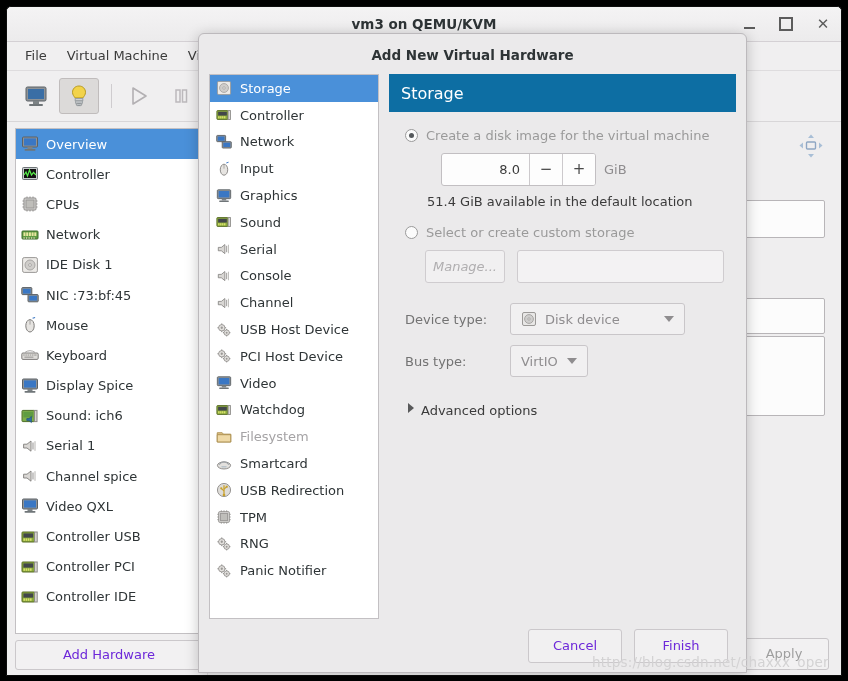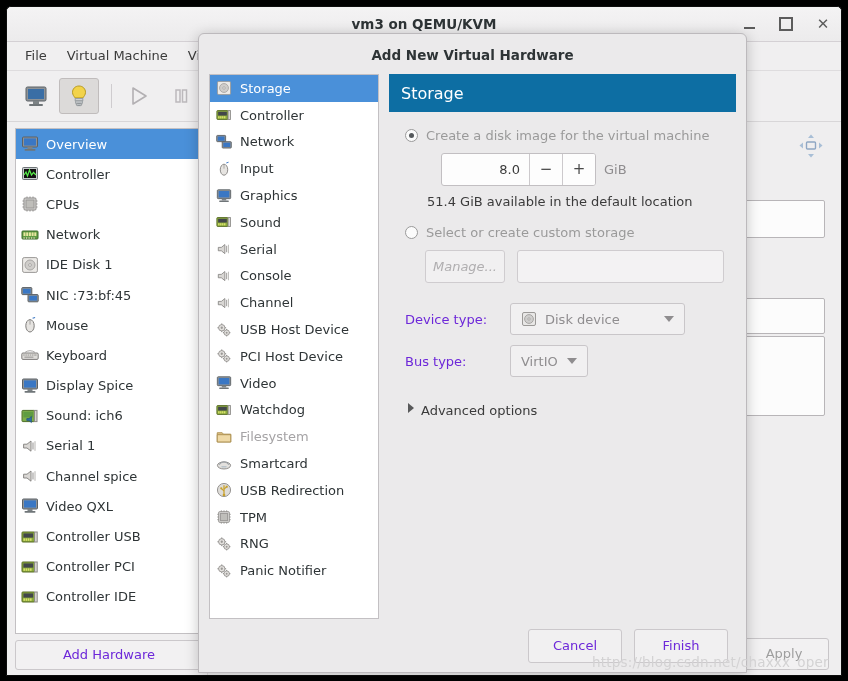--- a/index.html
+++ b/index.html
@@ -113,21 +113,21 @@
   .avail-line { margin:0 0 16px 22px; font-size:13px; color:#3b3b3b; }
 
   .storage-row { display:flex; align-items:center; gap:12px; margin:0 0 20px 20px; }
   .manage-btn {
     width:78px; height:31px; line-height:31px; text-align:center; font-size:13px;
     color:#b0aeb0; background:#f1f0f1; border:1px solid #cfcccf; border-radius:3px;font-style:italic;
   }
   .path-field { flex:1; height:31px; background:#f3f2f3; border:1px solid #cfcccf; border-radius:3px; }
 
   .form-row { display:flex; align-items:center; margin-bottom:10px; }
-  .form-label { width:105px; font-size:13px; color:#6d28d9; }
+  .form-label { width:105px; font-size:13px; color:#737373; }
   .combo {
     display:flex; align-items:center; gap:8px; height:32px; padding:0 10px;
     background:#f1f0f1; border:1px solid #c9c6c9; border-radius:3px; box-sizing:border-box;
     font-size:13px; color:#8f8d8f;
   }
   .combo.wide { width:175px; justify-content:space-between; }
   .combo.narrow { width:78px; justify-content:space-between; }
   .caret { width:0; height:0; border-left:5px solid transparent; border-right:5px solid transparent;
            border-top:6px solid #8f8d8f; }
 

